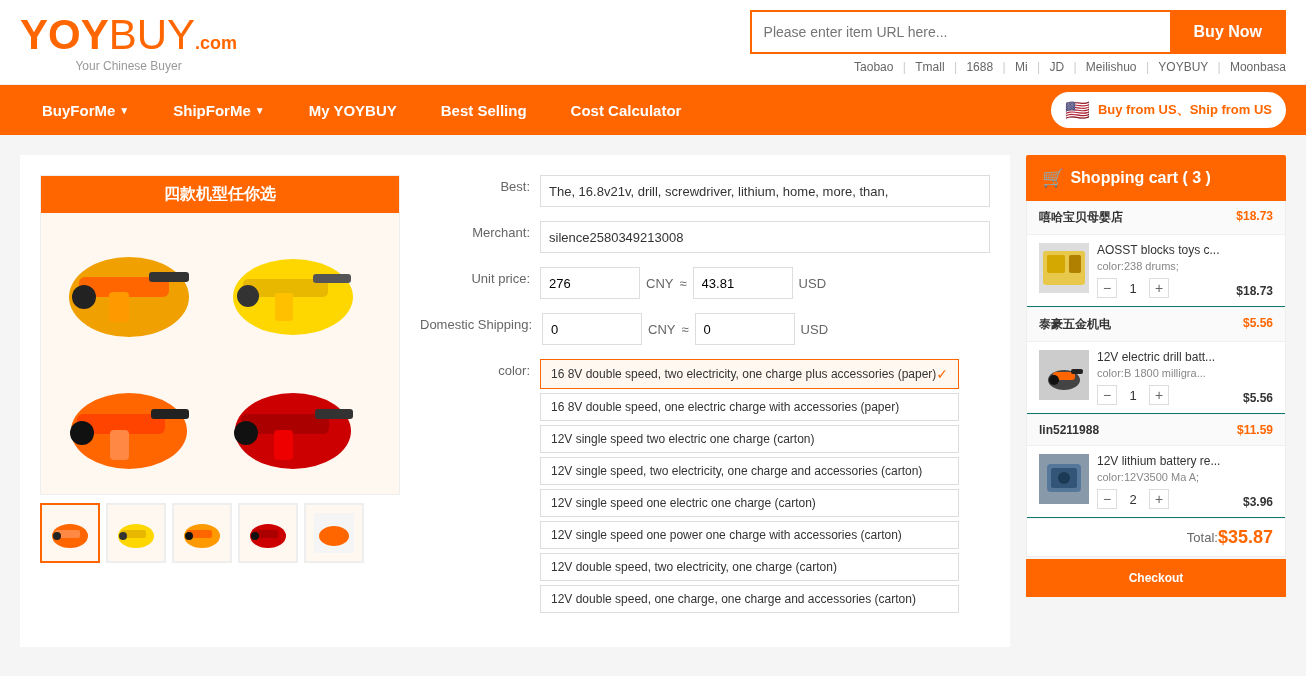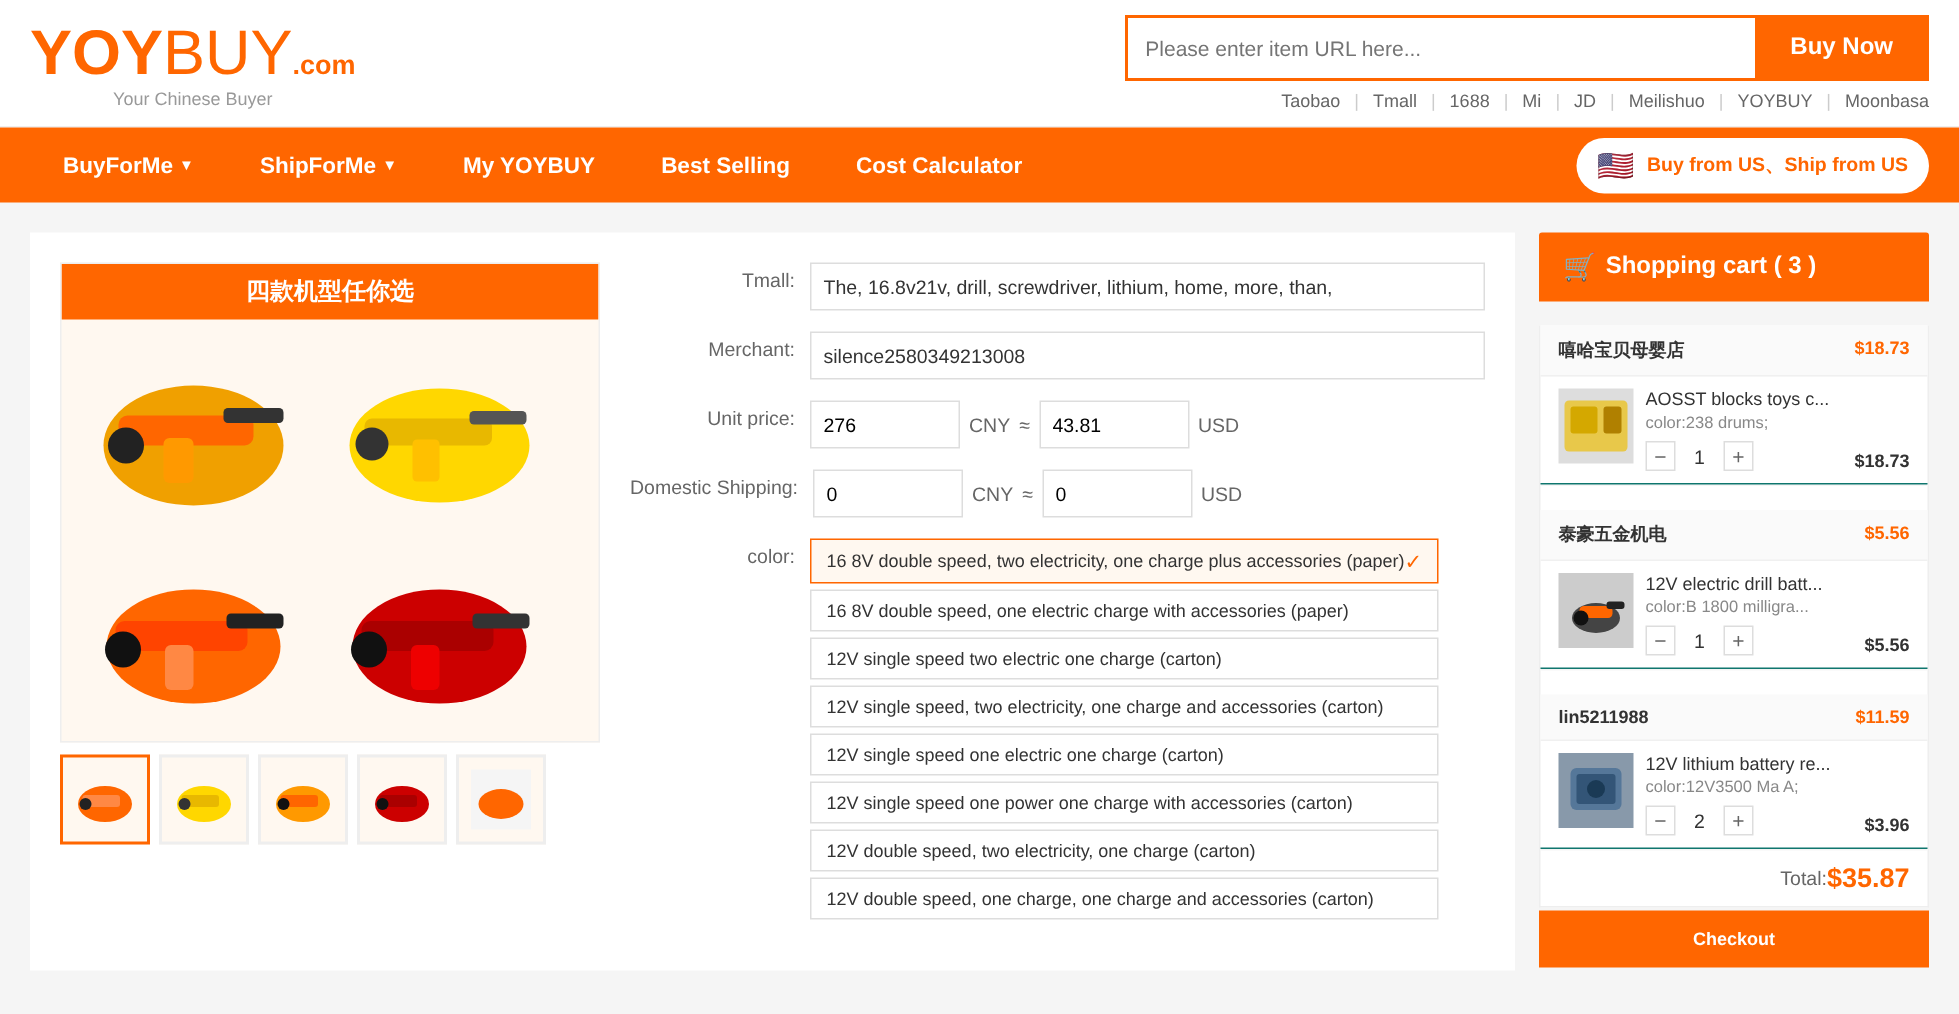--- a/index.html
+++ b/index.html
@@ -50,21 +50,21 @@
     .color-option { padding: 6px 10px; border: 1px solid #ddd; background: #fff; cursor: pointer; font-size: 12px; color: #333; display: flex; align-items: center; justify-content: space-between; }
     .color-option.selected { border-color: #f60; background: #fff8f0; }
     .check-icon { color: #f60; font-size: 14px; }
 
     
     .cart-sidebar { width: 260px; flex-shrink: 0; }
     .cart-header { background: #f60; color: #fff; padding: 12px 16px; font-size: 16px; font-weight: bold; border-radius: 2px 2px 0 0; display: flex; align-items: center; gap: 6px; }
     .cart-icon { font-size: 18px; }
     .cart-body { background: #fff; border: 1px solid #eee; border-top: none; }
     .cart-store { border-bottom: 1px solid #f5f5f5; }
-    .cart-store-header { display: flex; justify-content: space-between; padding: 8px 12px; background: #fafafa; font-size: 12px; color: #333; border-bottom: 1px solid #f0f0f0; margin-top: 16px; }
+    .cart-store-header { display: flex; justify-content: space-between; padding: 8px 12px; background: #fafafa; font-size: 12px; color: #333; border-bottom: 1px solid #f0f0f0; }
     .cart-store-name { font-weight: bold; color: #333; }
     .cart-price-tag { color: #f60; font-weight: bold; }
     .cart-item { display: flex; gap: 8px; padding: 8px 12px; border-bottom: 1px solid #0f766e; }
     .cart-item-img { width: 50px; height: 50px; background: #eee; flex-shrink: 0; }
     .cart-item-info { flex: 1; }
     .cart-item-title { font-size: 12px; color: #333; margin-bottom: 3px; white-space: nowrap; overflow: hidden; text-overflow: ellipsis; max-width: 130px; }
     .cart-item-color { font-size: 11px; color: #888; margin-bottom: 6px; }
     .cart-item-qty { display: flex; align-items: center; gap: 6px; }
     .qty-btn { width: 20px; height: 20px; border: 1px solid #ddd; background: #fff; cursor: pointer; font-size: 14px; display: flex; align-items: center; justify-content: center; color: #666; }
     .qty-val { font-size: 13px; color: #333; min-width: 20px; text-align: center; }
@@ -221,21 +221,21 @@
                 <rect x="5" y="5" width="40" height="40" fill="#f5f5f5"></rect>
                 <ellipse cx="25" cy="28" rx="15" ry="10" fill="#f60"></ellipse>
               </svg>
           </div>
         </div>
       </div>
 
       <div class="product-details">
 
         <div class="detail-row">
-          <div class="detail-label">Tmall:</div>
+          <div class="detail-label">Best:</div>
           <div class="detail-value">
             <input class="text-input" type="text" value="The, 16.8v21v, drill, screwdriver, lithium, home, more, than," style="">
           </div>
         </div>
 
         <div class="detail-row">
           <div class="detail-label">Merchant:</div>
           <div class="detail-value">
             <input class="text-input" type="text" value="silence2580349213008" style="">
           </div>

